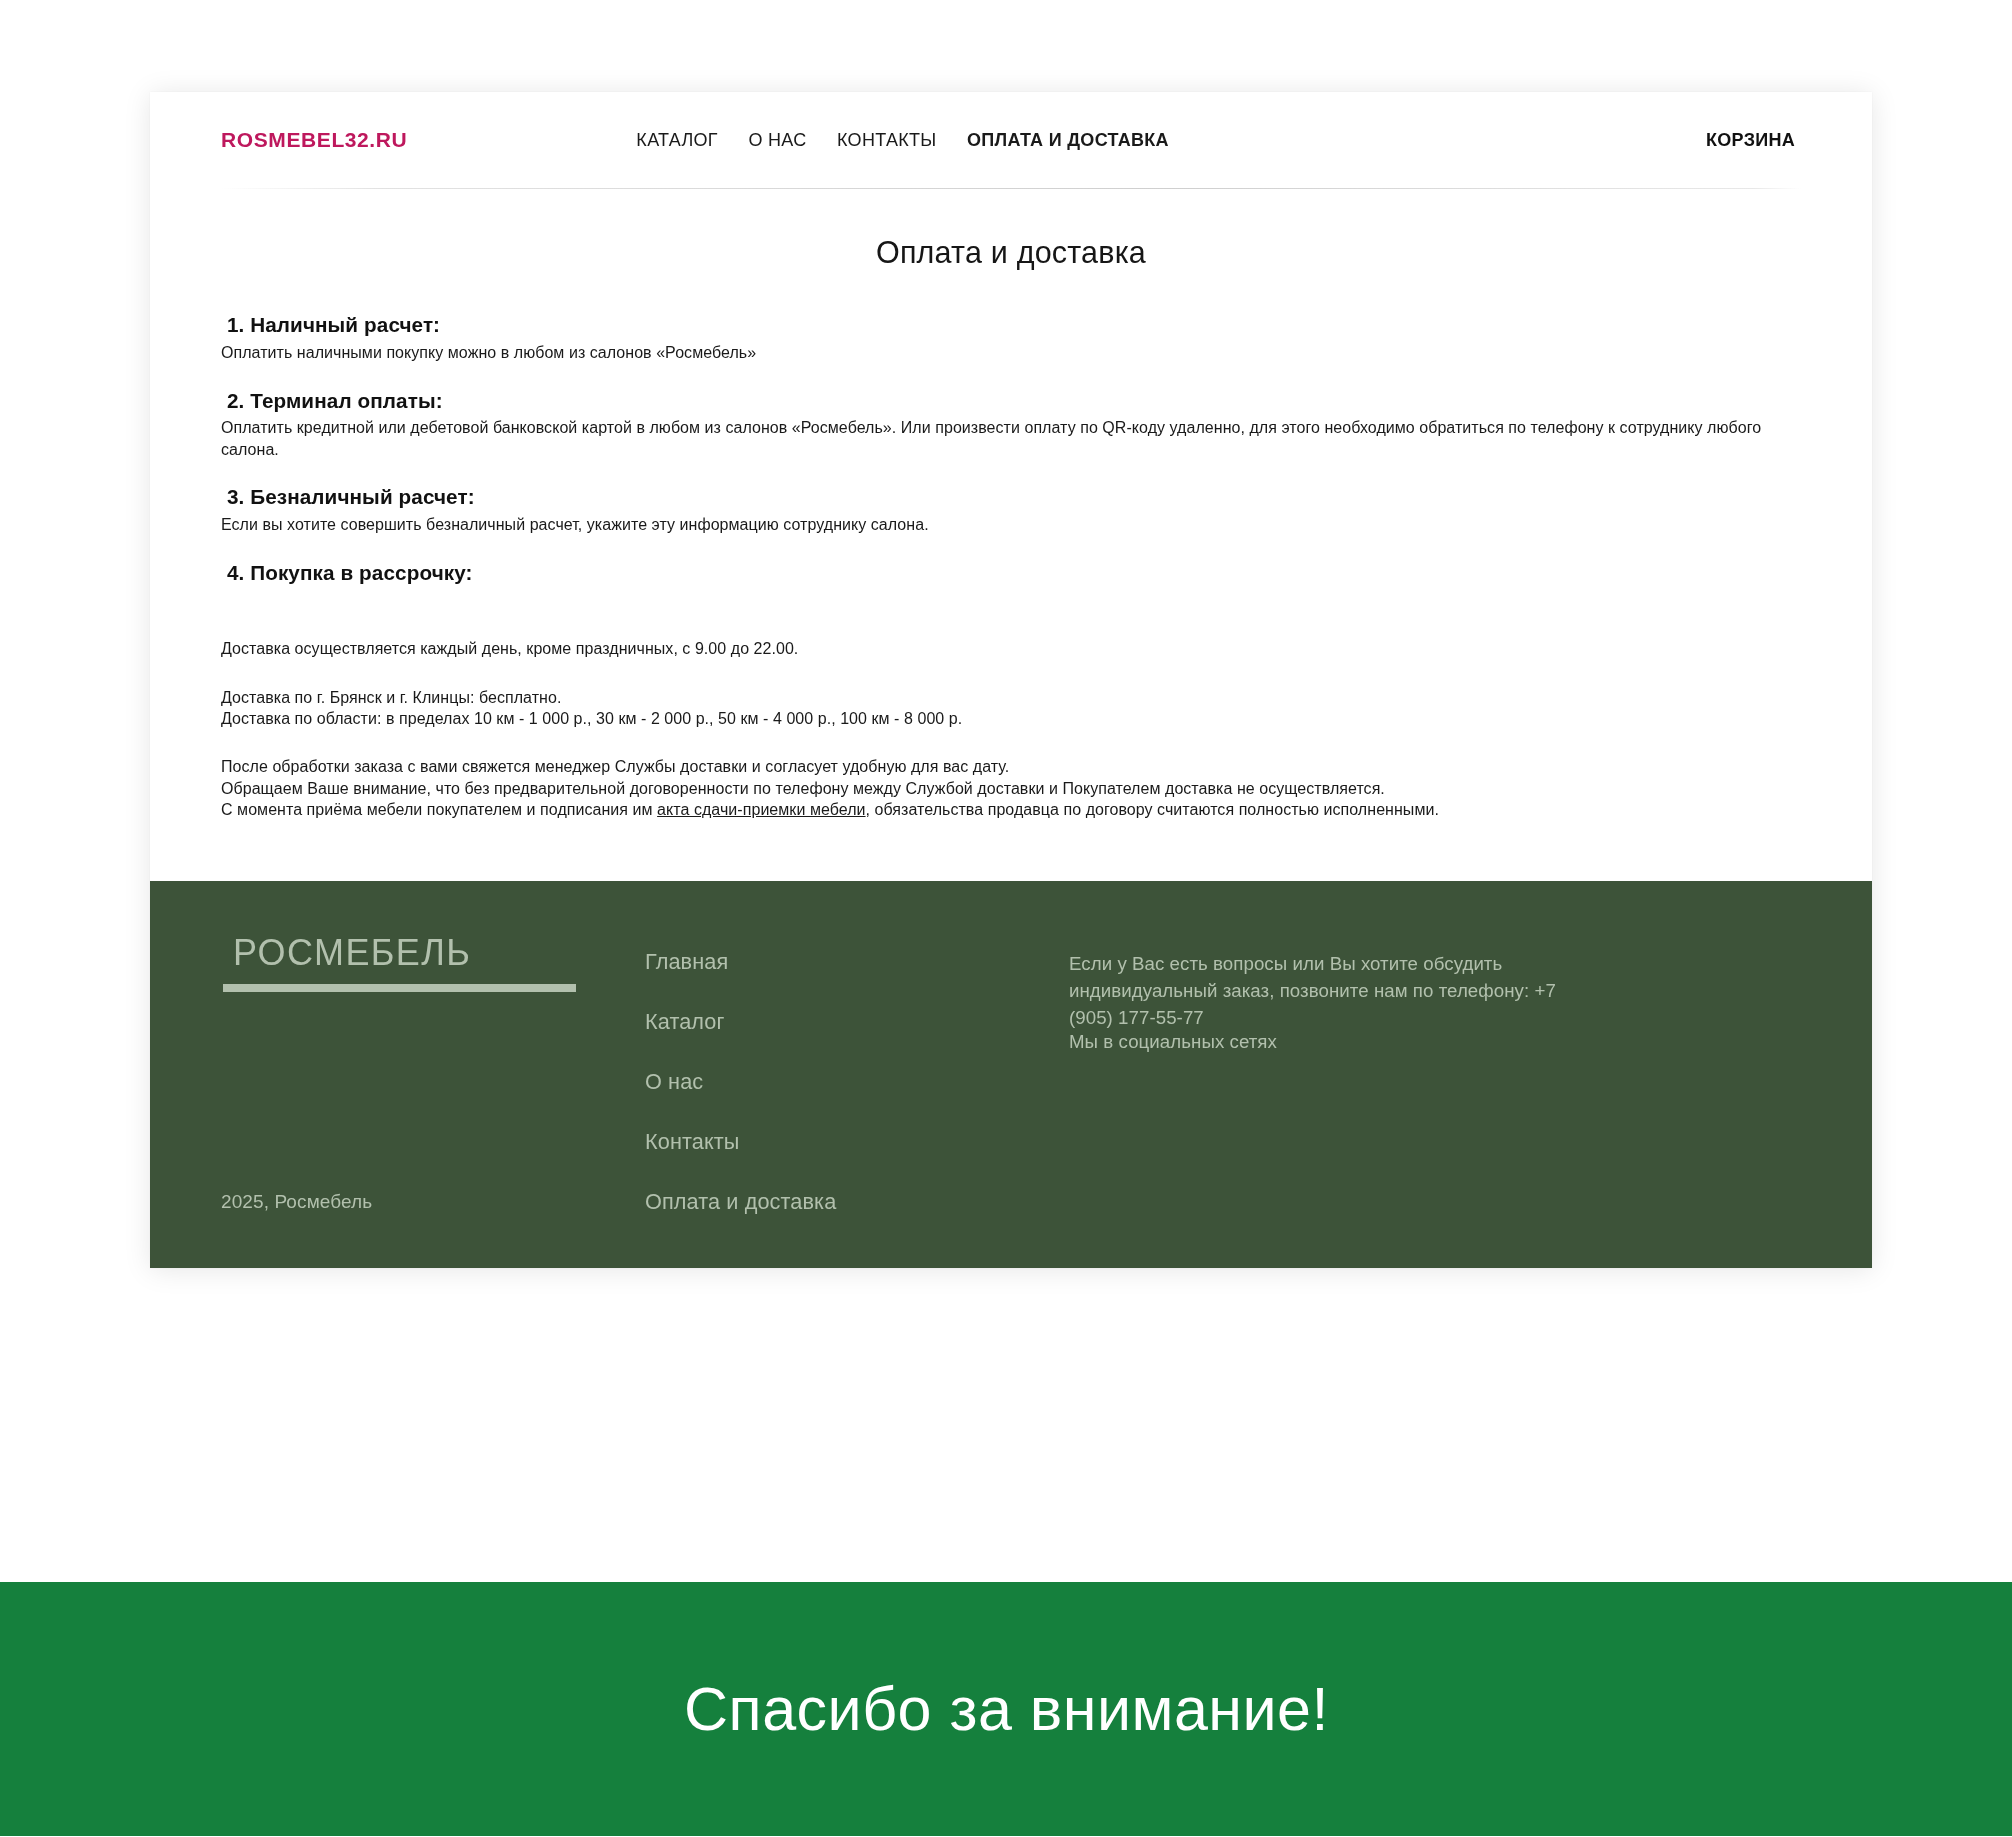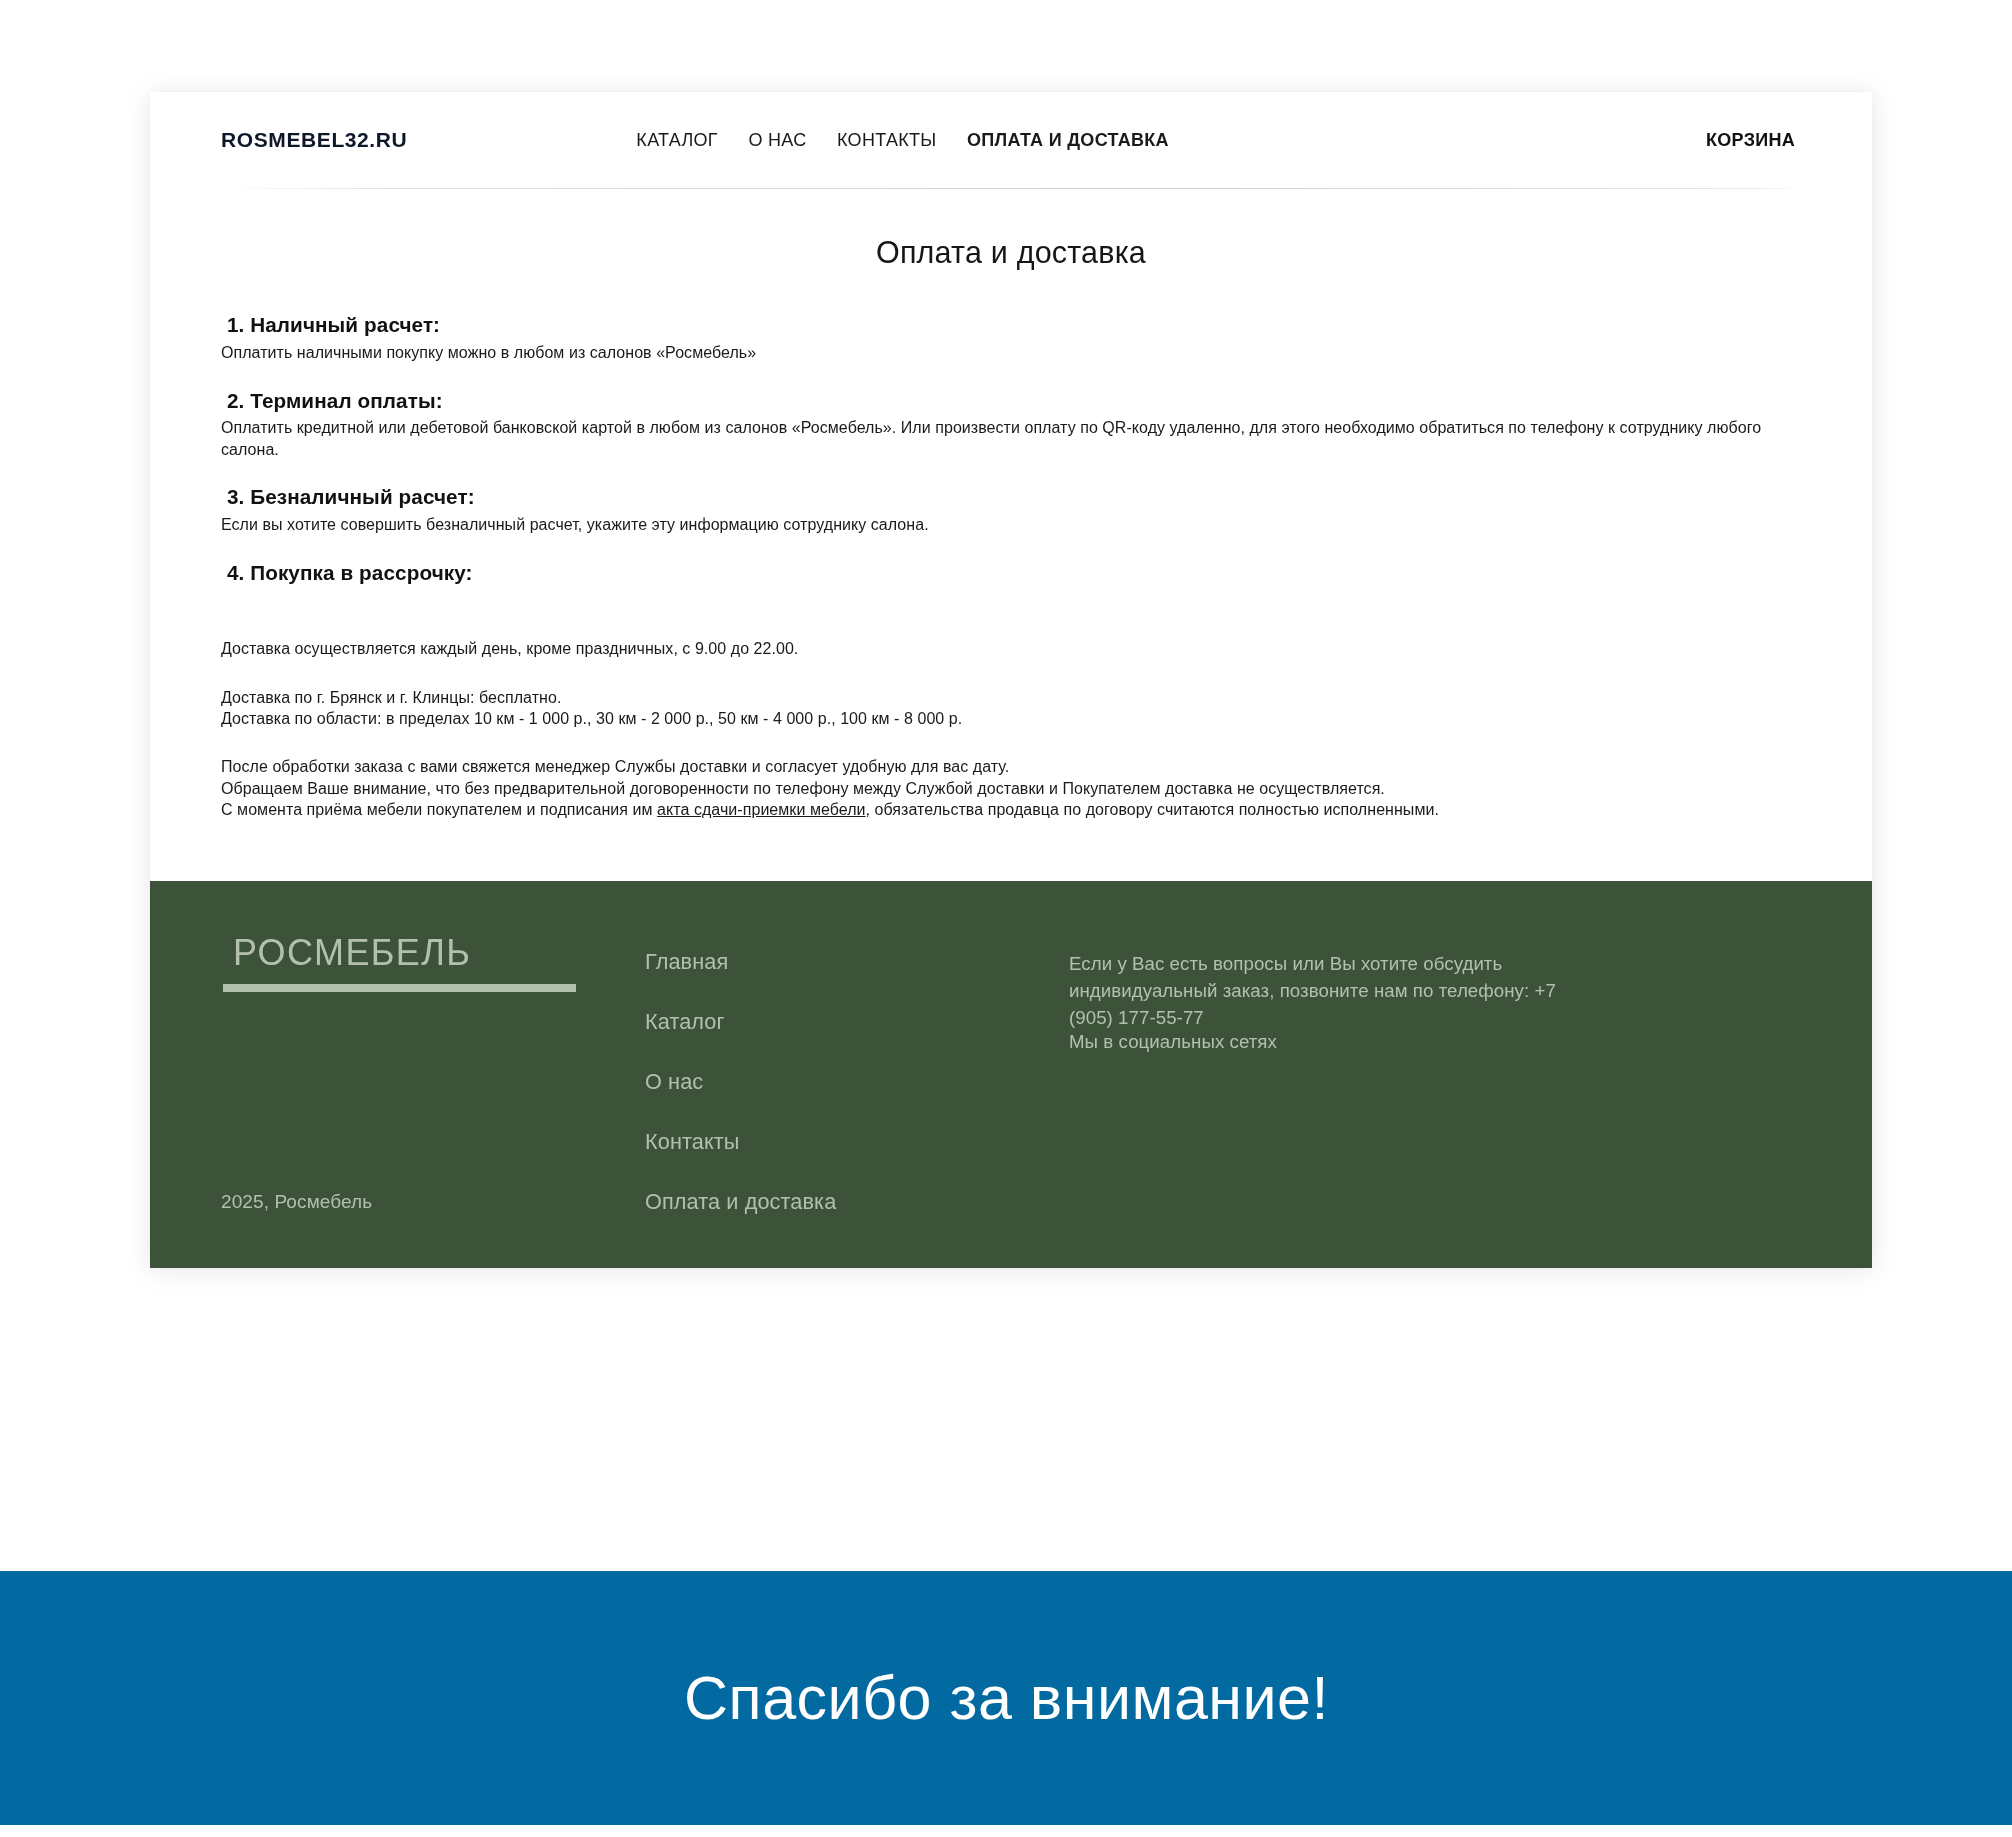--- a/index.html
+++ b/index.html
@@ -28,21 +28,21 @@
   
   .site-header {
     height: 96px;
     display: flex;
     align-items: center;
     padding: 0 67px 0 71px;
     box-sizing: border-box;
     position: relative;
   }
   .brand {
-    color: #0f172a;
+    color: #be185d;
     font-weight: bold;
     font-size: 21px;
     letter-spacing: 0.6px;
     white-space: nowrap;
   }
   .main-nav {
     display: flex;
     align-items: center;
     gap: 30.5px;
     margin-left: 229px;
@@ -174,24 +174,24 @@
   .footer-social-label {
     color: #b2c0ad;
     font-size: 18.7px;
     letter-spacing: 0.05px;
   }
 
   
   #bottom-banner {
     position: absolute;
     left: 0;
-    bottom: 12px;
+    bottom: 1px;
     width: 2013px;
     height: 254px;
-    background: #0369a1;
+    background: #15803d;
     display: flex;
     align-items: center;
     justify-content: center;
   }
   .banner-text {
     color: #ffffff;
     font-size: 61px;
     letter-spacing: 0.5px;
   }
 </style>

